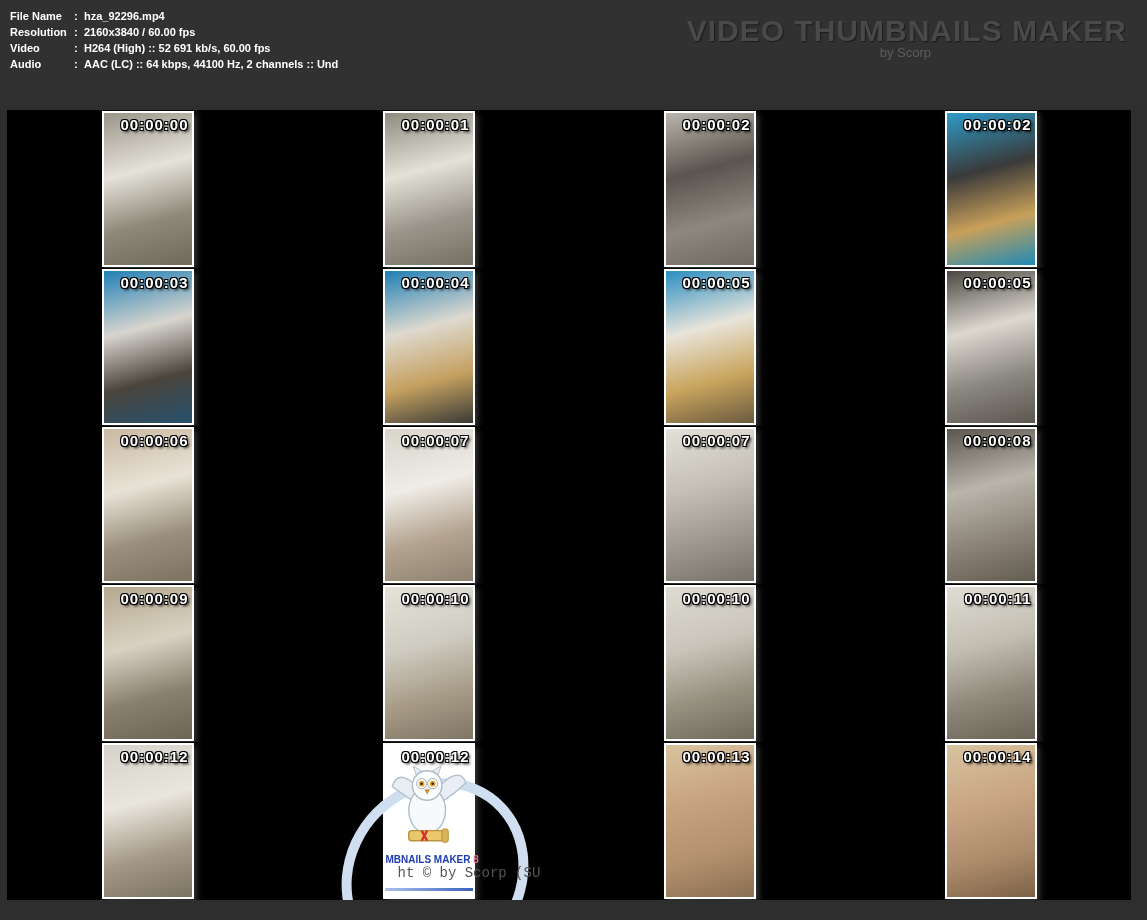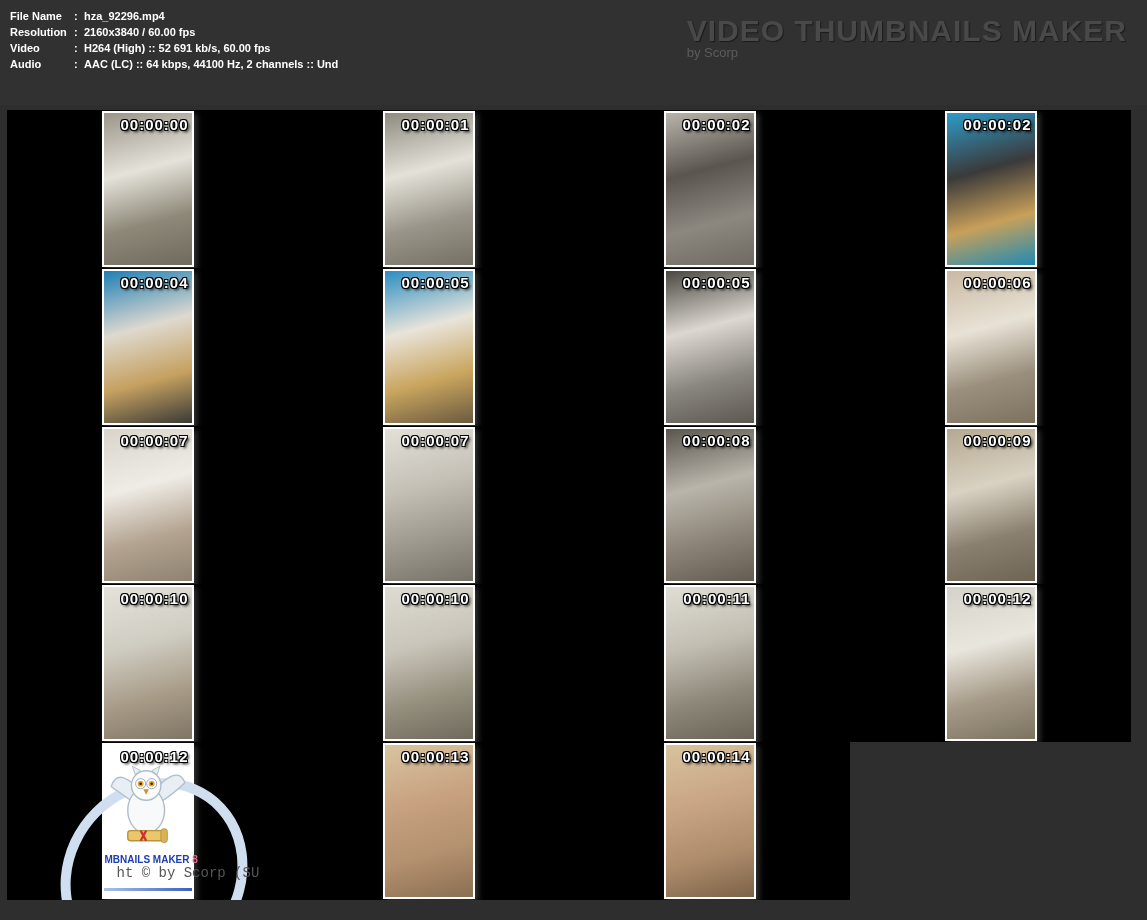--- a/index.html
+++ b/index.html
@@ -21,21 +21,21 @@
   .meta { padding: 8px 0 0 10px; }
   .meta-row {
     font-size: 11px; font-weight: bold;
     color: #ffffff; line-height: 16px;
     white-space: nowrap;
   }
   .meta-label { display: inline-block; width: 64px; }
   .meta-sep   { display: inline-block; width: 10px; }
   .brand {
     position: absolute; top: 14px; right: 20px;
-    text-align: left;
+    text-align: center;
   }
   .brand-title {
     font-size: 30px; font-weight: bold;
     letter-spacing: 1px;
     color: #494949;
     text-shadow: 1px 1px 1px rgba(0,0,0,0.45);
   }
   .brand-sub {
     font-size: 13px; color: #5c5c5c;
     margin-top: -3px; padding-right: 3px;
@@ -145,20 +145,25 @@
       <span class="ts">00:00:02</span>
     </div>
   </div>
 
   <div class="cell">
     <div class="thumb" style="background: linear-gradient(165deg, rgb(46, 155, 200) 0%, rgb(58, 58, 58) 38%, rgb(200, 160, 90) 70%, rgb(31, 138, 181) 100%);">
       <span class="ts">00:00:02</span>
     </div>
   </div>
 
+  <div class="cell">
+    <div class="thumb" style="background: linear-gradient(165deg, rgb(31, 127, 181) 0%, rgb(216, 213, 206) 38%, rgb(74, 68, 60) 70%, rgb(38, 81, 110) 100%);">
+      <span class="ts">00:00:03</span>
+    </div>
+  </div>
 
   <div class="cell">
     <div class="thumb" style="background: linear-gradient(165deg, rgb(31, 127, 181) 0%, rgb(222, 217, 207) 38%, rgb(197, 160, 96) 70%, rgb(58, 58, 54) 100%);">
       <span class="ts">00:00:04</span>
     </div>
   </div>
 
   <div class="cell">
     <div class="thumb" style="background: linear-gradient(165deg, rgb(43, 142, 194) 0%, rgb(232, 228, 218) 38%, rgb(201, 165, 94) 70%, rgb(107, 90, 63) 100%);">
       <span class="ts">00:00:05</span>

